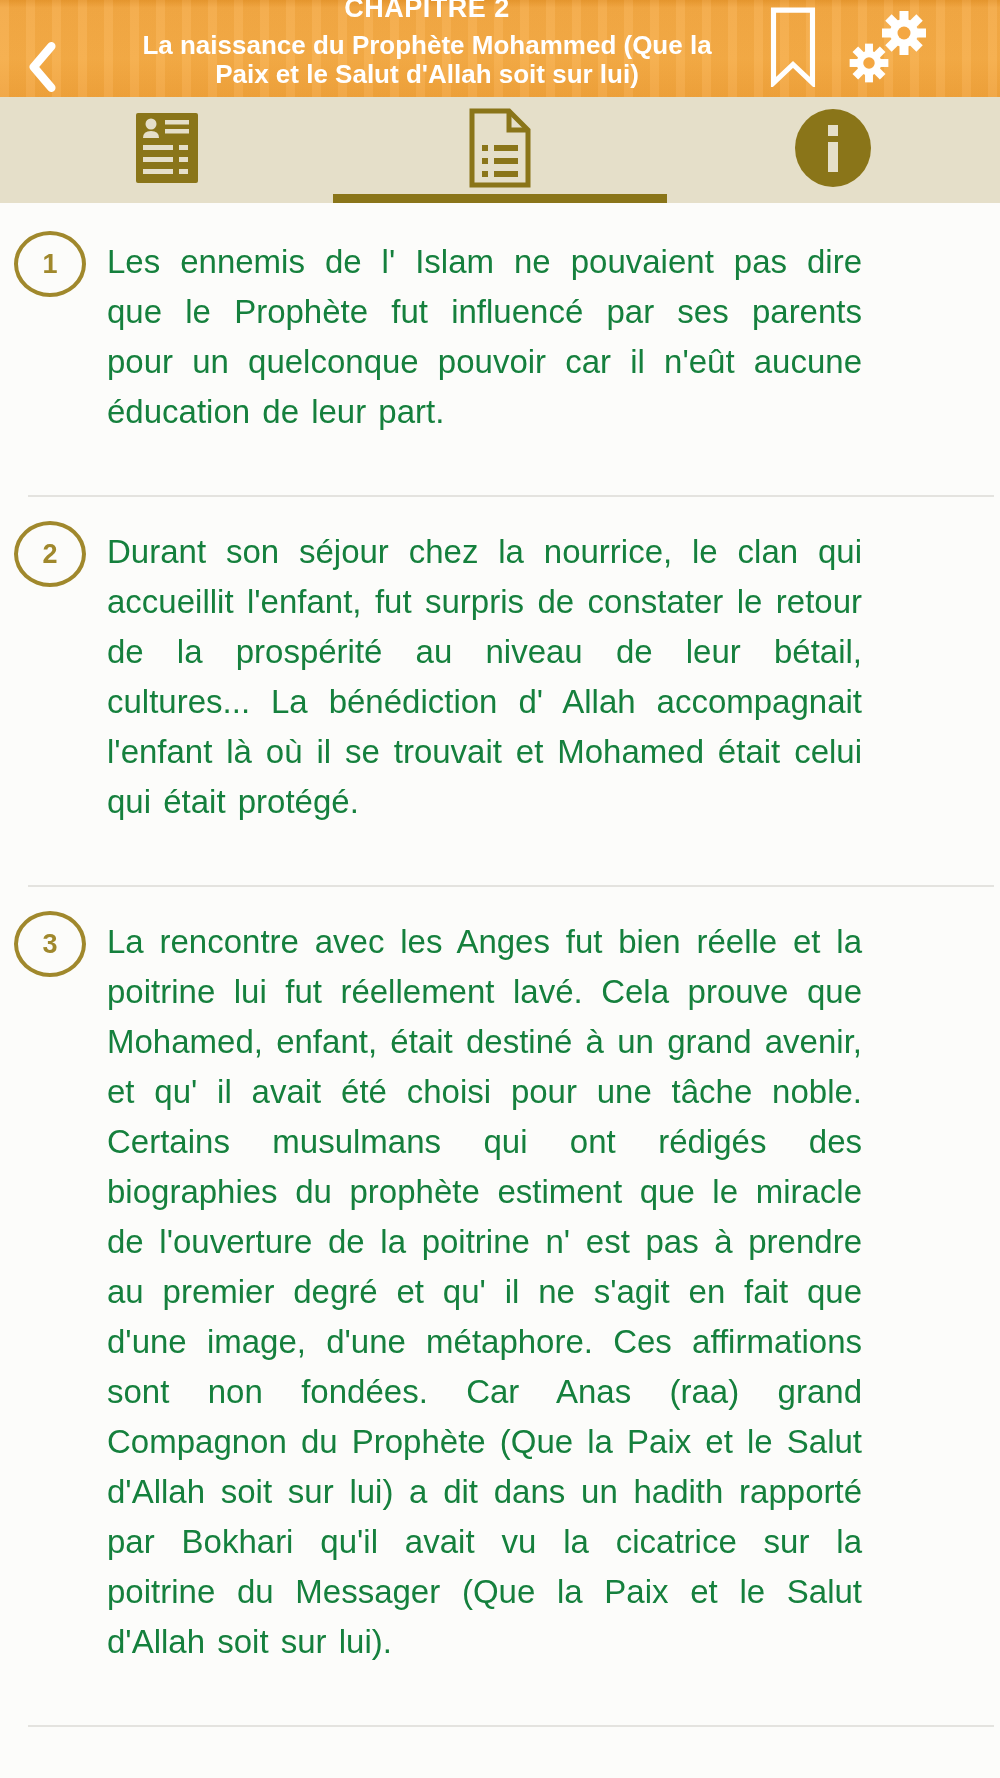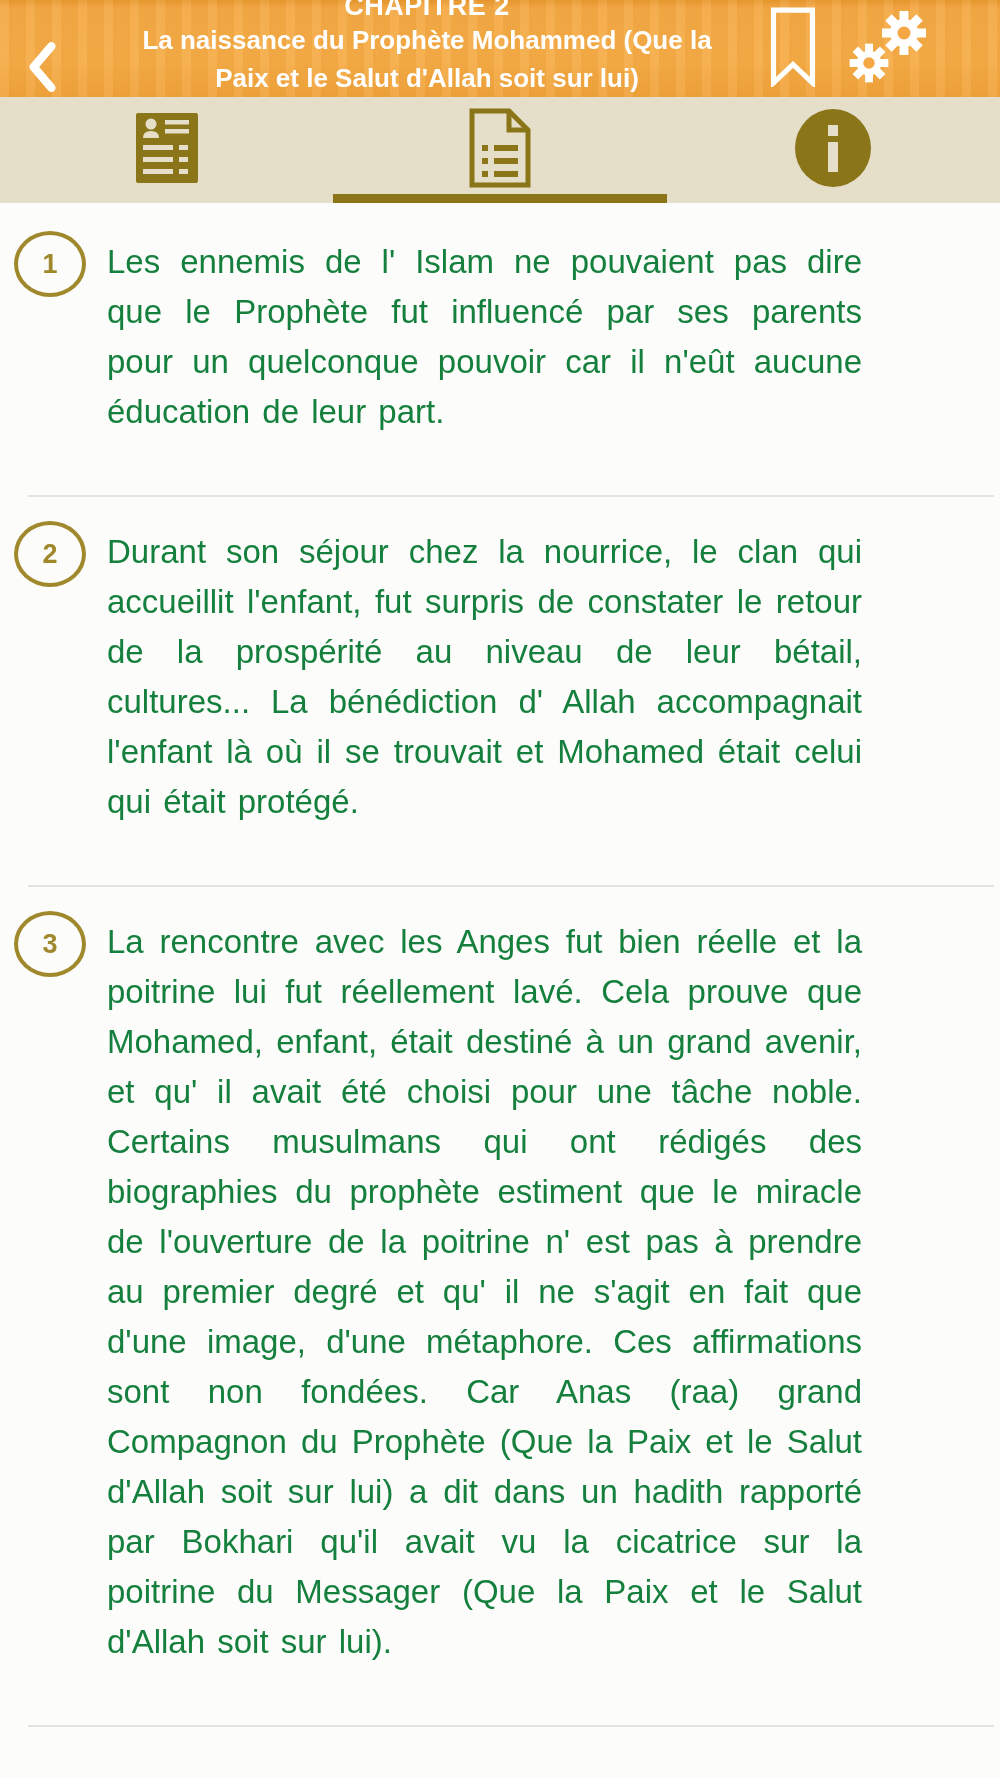--- a/index.html
+++ b/index.html
@@ -14,21 +14,21 @@
   .header{
     position:relative;height:97px;
     background:
       repeating-linear-gradient(90deg, rgba(255,255,255,0.07) 0 9px, rgba(0,0,0,0.015) 9px 26px),
       linear-gradient(180deg,#e8972e 0,#f3a843 8%,#f5ab45 60%,#f0a23a 100%);
     display:flex;align-items:flex-end;
   }
   .hdr-back{width:84px;flex:none;display:flex;justify-content:center;align-items:center;cursor:pointer;}
   .hdr-titles{flex:1;text-align:center;color:#fff;margin-top:2px;}
   .hdr-chapter{font-size:27px;font-weight:bold;line-height:30px;letter-spacing:.5px;}
-  .hdr-subtitle{font-size:26px;font-weight:bold;line-height:38px;max-width:620px;margin:0 auto;}
+  .hdr-subtitle{font-size:26px;font-weight:bold;line-height:29px;max-width:620px;margin:8px auto;}
   .hdr-actions{width:230px;flex:none;display:flex;align-items:center;justify-content:flex-start;gap:26px;height:100%;}
   .icon-btn{display:flex;align-items:center;justify-content:center;cursor:pointer;}
 
   
   .tabbar{
     position:relative;height:106px;background:#e5dfc9;
     display:flex;align-items:center;
   }
   .tab{flex:1;display:flex;align-items:center;justify-content:center;height:100%;cursor:pointer;}
   .tab-indicator{

